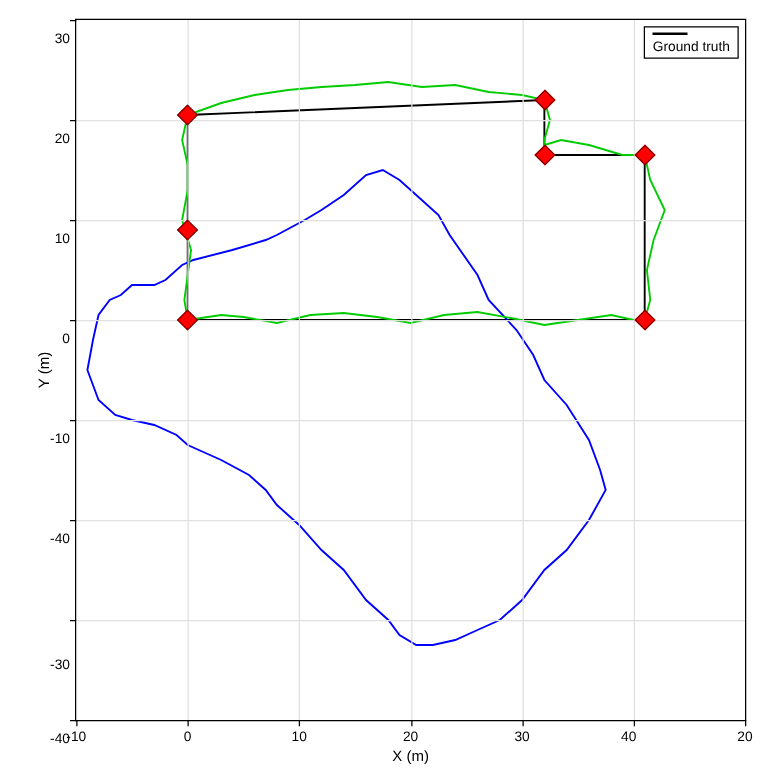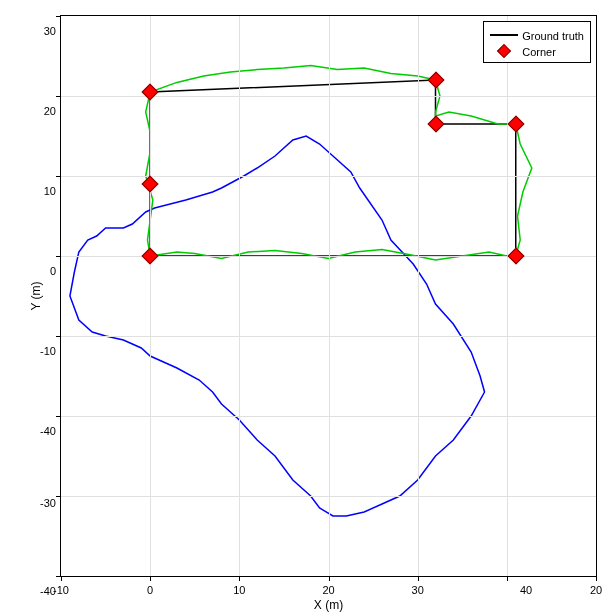--- a/index.html
+++ b/index.html
@@ -86,23 +86,24 @@
     right: 5px;
     top: 5px;
     background: #fff;
     border: 1px solid #000;
     padding: 4px 6px;
     font-size: 11px;
     z-index: 10;
   }
   .legend-row {
     display: flex;
-    align-items: flex-end;
+    align-items: flex-start;
     gap: 4px;
     height: 16px;
+    flex-direction: column;
   }
   .legend-swatch {
     width: 28px;
     height: 14px;
     display: flex;
     align-items: center;
     justify-content: center;
   }
   .legend-line {
     width: 28px;
@@ -131,26 +132,20 @@
 
 <div class="chart-container">
   <div class="plot-area">
 
     <div class="legend">
       <div class="legend-row">
         <div class="legend-swatch">
             <div class="legend-line" style="background:#000"></div>
           </div>
         <span>Ground truth</span>
-      </div>
-      <div class="legend-row">
-        <div class="legend-swatch">
-          <div style="width:8px;height:8px;background:#ff0000;border:1px solid #800000;transform:rotate(45deg)"></div>
-        </div>
-        <span>Corner</span>
       </div>
     </div>
 
     <svg class="paths" viewBox="0 0 535 560">
         <polyline points="89.16666666666666,240 454.75,240 454.75,108 374.5,108 374.5,64 89.16666666666666,76 89.16666666666666,240" fill="none" stroke="#000000" stroke-width="1.5"></polyline>
         <polyline points="160.5,172 182.79166666666666,160 196.16666666666666,152 214,140 231.83333333333334,124 245.20833333333331,120 258.5833333333333,128 271.9583333333333,140 289.79166666666663,156 298.7083333333333,172 321,204 329.9166666666667,224 352.2083333333333,248 365.5833333333333,268 374.5,288 392.3333333333333,308 410.1666666666667,336 419.0833333333333,360 423.54166666666663,376 410.1666666666667,400 392.3333333333333,424 374.5,440 356.66666666666663,464 338.8333333333333,480 321,488 303.1666666666667,496 285.3333333333333,500 271.9583333333333,500 258.5833333333333,492 249.66666666666666,480 231.83333333333334,464 214,440 196.16666666666666,424 178.33333333333331,404 160.5,388 151.58333333333334,376 138.20833333333334,364 115.91666666666667,352 107,348 89.16666666666666,340 80.25,332 62.416666666666664,324 44.58333333333333,320 31.208333333333332,316 17.833333333333332,304 8.916666666666666,280 13.375,256 17.833333333333332,235.99999999999994 26.75,224 35.666666666666664,220 44.58333333333333,212 53.5,212 62.416666666666664,212 71.33333333333333,208 84.70833333333333,196 93.625,192 124.83333333333333,184.00000000000006 151.58333333333334,176 160.5,172" fill="none" stroke="#0000ff" stroke-width="1.5"></polyline>
         <polyline points="89.16666666666666,240 115.91666666666667,235.99999999999994 133.75,237.60000000000002 160.5,242.39999999999998 187.25,235.99999999999994 214,234.39999999999998 240.75,237.60000000000002 267.5,242.39999999999998 294.25,235.99999999999994 321,233.60000000000002 347.75,238.39999999999998 374.5,244 401.25,240 428,235.99999999999994 445.83333333333337,240 454.75,240 459.2083333333333,224 456.53333333333336,200 461.8833333333333,176 470.8,152 459.2083333333333,128 454.75,108 436.9166666666667,108 410.1666666666667,100 387.875,95.99999999999994 374.5,100 374.5,108 374.5,95.99999999999994 378.95833333333337,80 374.5,64 356.66666666666663,60 329.9166666666667,57.60000000000002 303.1666666666667,52 276.4166666666667,53.60000000000002 249.66666666666666,49.60000000000002 222.91666666666669,52 196.16666666666666,53.60000000000002 169.41666666666666,56 142.66666666666666,60 115.91666666666667,66.39999999999998 89.16666666666666,76 89.16666666666666,76 84.70833333333333,95.99999999999994 89.16666666666666,116 89.16666666666666,136 84.70833333333333,160 91.84166666666668,184.00000000000006 89.16666666666666,204 86.49166666666666,224 89.16666666666666,240" fill="none" stroke="#00cc00" stroke-width="1.5"></polyline>
       </svg>
 
     <span class="axis-label-x">X (m)</span>
@@ -164,28 +159,28 @@
       <div class="tick-x" style="left: 178.333px;"></div>
       <div class="tick-label-x" style="left: 178.333px;">10</div>
       <div class="grid-line-v" style="left: 267.5px;"></div>
       <div class="tick-x" style="left: 267.5px;"></div>
       <div class="tick-label-x" style="left: 267.5px;">20</div>
       <div class="grid-line-v" style="left: 356.667px;"></div>
       <div class="tick-x" style="left: 356.667px;"></div>
       <div class="tick-label-x" style="left: 356.667px;">30</div>
       <div class="grid-line-v" style="left: 445.833px;"></div>
       <div class="tick-x" style="left: 445.833px;"></div>
-      <div class="tick-label-x" style="left: 465px;">40</div>
+      <div class="tick-label-x" style="left: 442px;">40</div>
       <div class="tick-x" style="left: 535px;"></div>
       <div class="tick-label-x" style="left: 535px;">20</div>
       <div class="tick-y" style="top: 560px;"></div>
       <div class="tick-label-y" style="top: 575px;">-40</div>
       <div class="grid-line-h" style="top: 480px;"></div>
       <div class="tick-y" style="top: 480px;"></div>
-      <div class="tick-label-y" style="top: 487px; margin-left: 36px;">-30</div>
+      <div class="tick-label-y" style="top: 516px; margin-left: 36px;">-30</div>
       <div class="grid-line-h" style="top: 400px;"></div>
       <div class="tick-y" style="top: 400px;"></div>
       <div class="tick-label-y" style="top: 415px;">-40</div>
       <div class="grid-line-h" style="top: 320px;"></div>
       <div class="tick-y" style="top: 320px;"></div>
       <div class="tick-label-y" style="top: 335px;">-10</div>
       <div class="grid-line-h" style="top: 240px;"></div>
       <div class="tick-y" style="top: 240px;"></div>
       <div class="tick-label-y" style="top: 255px;">0</div>
       <div class="grid-line-h" style="top: 160px;"></div>

